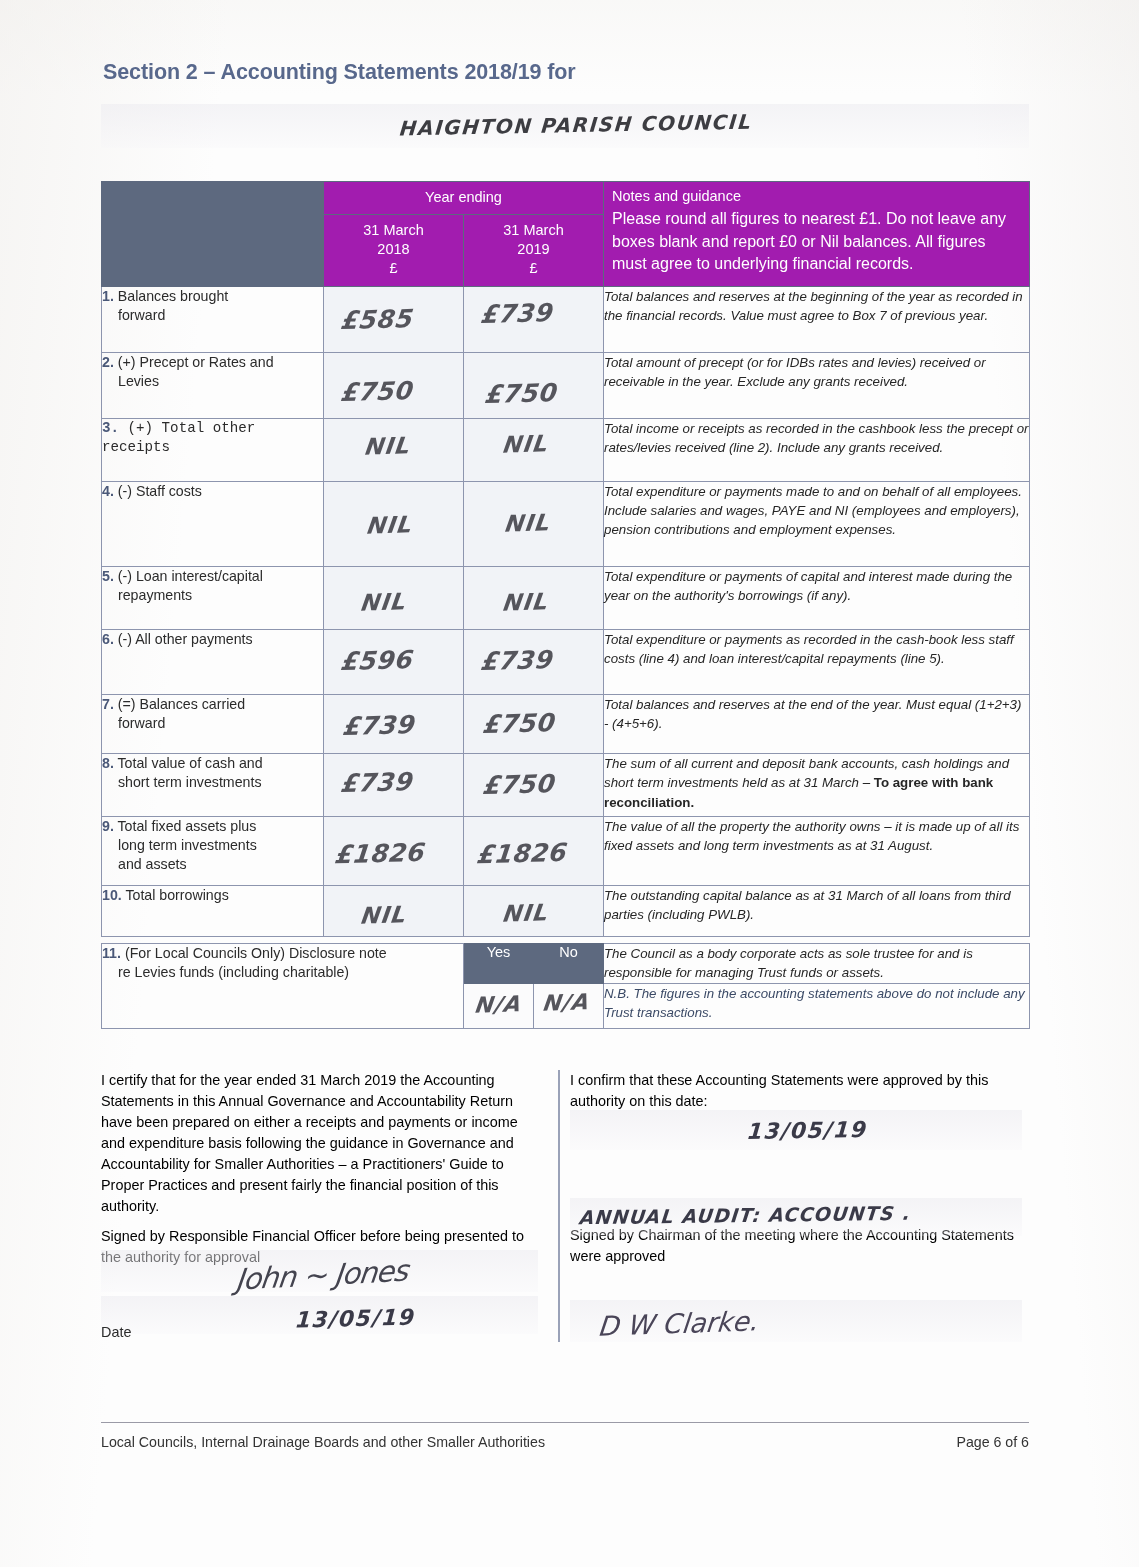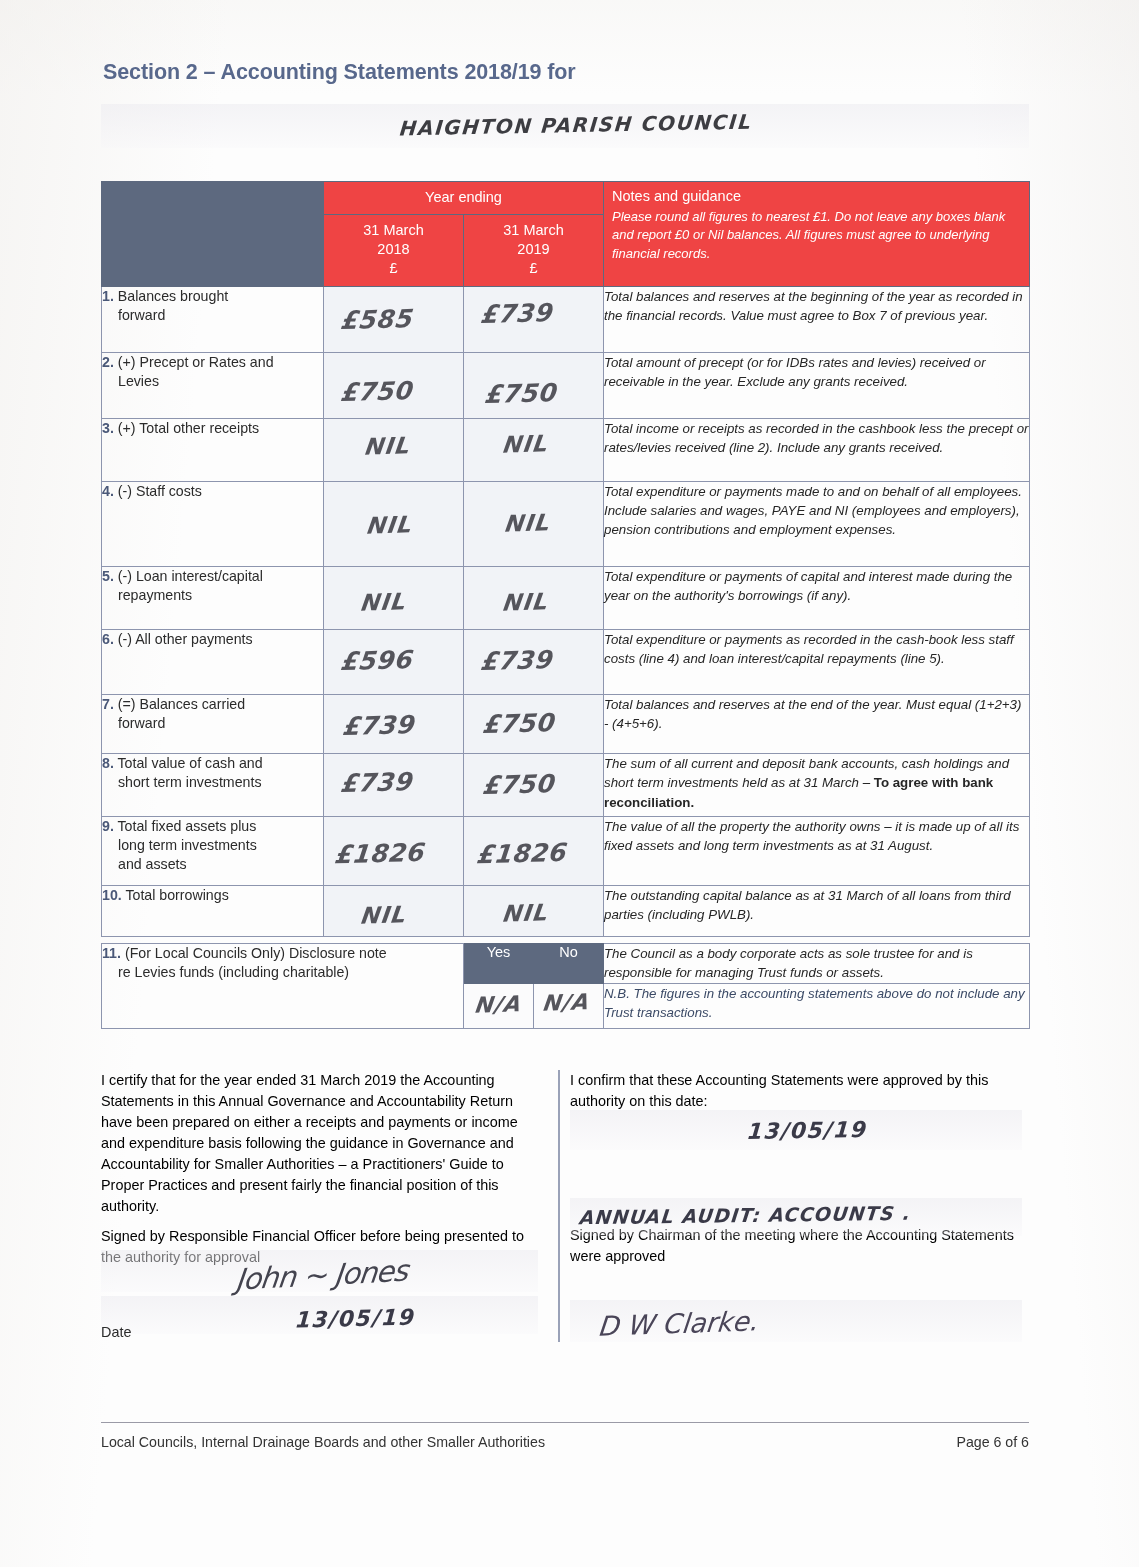--- a/index.html
+++ b/index.html
@@ -72,39 +72,38 @@
     border: 1px solid #8d95ae;
     padding: 0;
     vertical-align: top;
   }
   .c-label { width: 222px; }
   .c-y1    { width: 140px; }
   .c-y2    { width: 140px; }
   .c-notes { width: 426px; }
 
   .hdr {
-    background: #ef4444;
+    background: #a21caf;
     color: #ffffff;
     border-color: #5d697f !important;
   }
   .hdr-blank { background: #5d697f; border-color: #5d697f !important; }
   .hdr-center {
     text-align: center;
     font-size: 14.5px;
     padding: 6px 4px 7px !important;
     line-height: 1.32;
   }
   .hdr-left {
     text-align: left;
     font-size: 14.5px;
     padding: 6px 8px 7px !important;
   }
   .hdr-note {
-    font-size: 13px;
-    font-style: italic;
+    font-size: 16px;
     line-height: 1.42;
     padding: 6px 8px 8px !important;
   }
 
   .lbl {
     font-size: 14.2px;
     line-height: 1.35;
     padding: 7px 8px 9px 10px;
     color: #2b2b2b;
   }
@@ -300,21 +299,21 @@
         <td class="figcell">
           <div class="hw skew" style="left:18px; top:24px;">£750</div>
         </td>
         <td class="figcell">
           <div class="hw skew" style="left:22px; top:26px;">£750</div>
         </td>
         <td class="notes">Total amount of precept (or for IDBs rates and levies) received or receivable in the year. Exclude any grants received.</td>
       </tr>
 
       <tr>
-        <td class="lbl" style="height:62px;">
+        <td class="lbl" style="height:62px;font-family:Liberation Mono, monospace;">
           <span class="num">3.</span>
           <span>(+) Total other receipts</span>
         </td>
         <td class="figcell">
           <div class="hw nil" style="left:42px; top:14px;">NIL</div>
         </td>
         <td class="figcell">
           <div class="hw nil" style="left:40px; top:12px;">NIL</div>
         </td>
         <td class="notes">Total income or receipts as recorded in the cashbook less the precept or rates/levies received (line 2). Include any grants received.</td>

